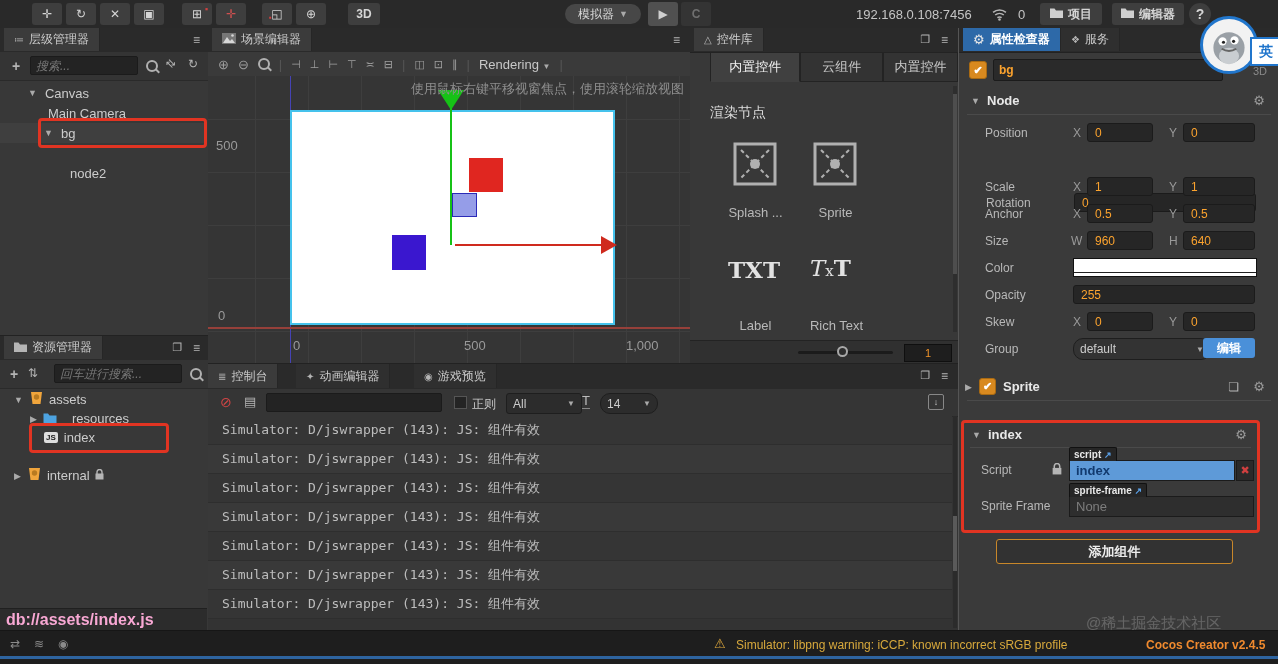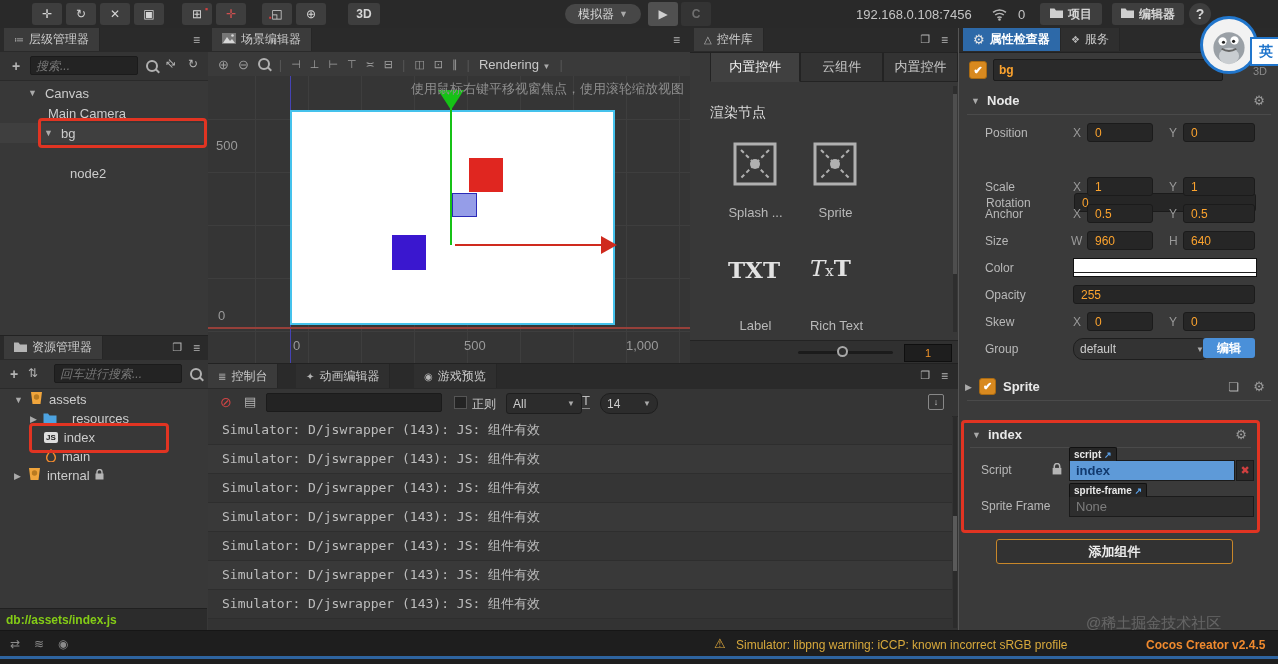--- a/index.html
+++ b/index.html
@@ -180,42 +180,36 @@
         <span class="caret" style="margin-left:30px;">▶</span>
         <span style="margin-left:6px;"><svg width="14" height="11" viewBox="0 0 13 11">
               <path d="M0 1.5 h4.5 l1.5 2 H13 V11 H0z" fill="#4da3e0"></path>
             </svg></span>
         <span style="margin-left:15px;">resources</span>
       </div>
       <div class="treerow" style="top:40px;height:19px;">
         <span style="margin-left:44px;background:#dedede;color:#222;font-size:8px;font-weight:bold;border-radius:2px;padding:1px 2px;line-height:9px;">JS</span>
         <span style="margin-left:6px;">index</span>
       </div>
-      <div class="treerow" style="top:59px;height:19px;">
-        <span style="margin-left:46px;"><svg width="10" height="13" viewBox="0 0 11 14">
-              <path d="M5.5 1 C8 4.5 10.3 6 10.3 9.3 A4.8 4.8 0 0 1 0.7 9.3 C0.7 6 3 4.5 5.5 1z" fill="none" stroke="#f08a2e" stroke-width="1.6"></path>
-            </svg></span>
-        <span style="margin-left:6px;">main</span>
-      </div>
       <div class="treerow" style="top:78px;height:19px;">
         <span class="caret" style="margin-left:14px;">▶</span>
         <span style="margin-left:6px;"><svg width="15" height="14" viewBox="0 0 15 14">
               <path d="M2 1 h11 l-1.5 12 h-8z" fill="#f0a53c"></path>
               <circle cx="7.5" cy="6" r="2.7" fill="#b87a20"></circle>
             </svg></span>
         <span style="margin-left:5px;">internal</span>
         <span style="margin-left:5px;"><svg width="9" height="11" viewBox="0 0 9 11">
               <rect x="0.5" y="4.5" width="8" height="6" fill="#b5b5b5"></rect>
               <path d="M2 5 V3 a2.5 2.5 0 0 1 5 0 V5" stroke="#b5b5b5" fill="none" stroke-width="1.4"></path>
             </svg></span>
       </div>
       <div class="redbox" style="left:29px;top:35px;width:134px;height:24px;"></div>
     </div>
     <div class="abs" style="left:0;top:272px;width:207px;height:22px;background:#2c2c2c;border-top:1px solid #202020;display:flex;align-items:center;">
-      <span style="margin-left:6px;color:#84cc16;font-size:12px;font-weight:bold;text-align:right;">db://assets/index.js</span>
+      <span style="margin-left:6px;color:#f9a8d4;font-size:16px;font-weight:bold;text-align:right;">db://assets/index.js</span>
     </div>
   </div>
 
   <div class="abs" style="left:208px;top:28px;width:482px;height:335px;background:#363636;border-right:1px solid #222;">
     <div class="abs tabstrip" style="left:0;top:0;width:482px;height:24px;">
       <div class="ptab abs" style="left:4px;top:0;height:23px;">
         <span><svg width="14" height="11" viewBox="0 0 14 11">
               <rect width="14" height="11" fill="#777"></rect>
               <path d="M1 10 L5 4 L8 8 L10 6 L13 10z" fill="#d8d8d8"></path>
               <circle cx="10.5" cy="2.5" r="1.3" fill="#d8d8d8"></circle>

